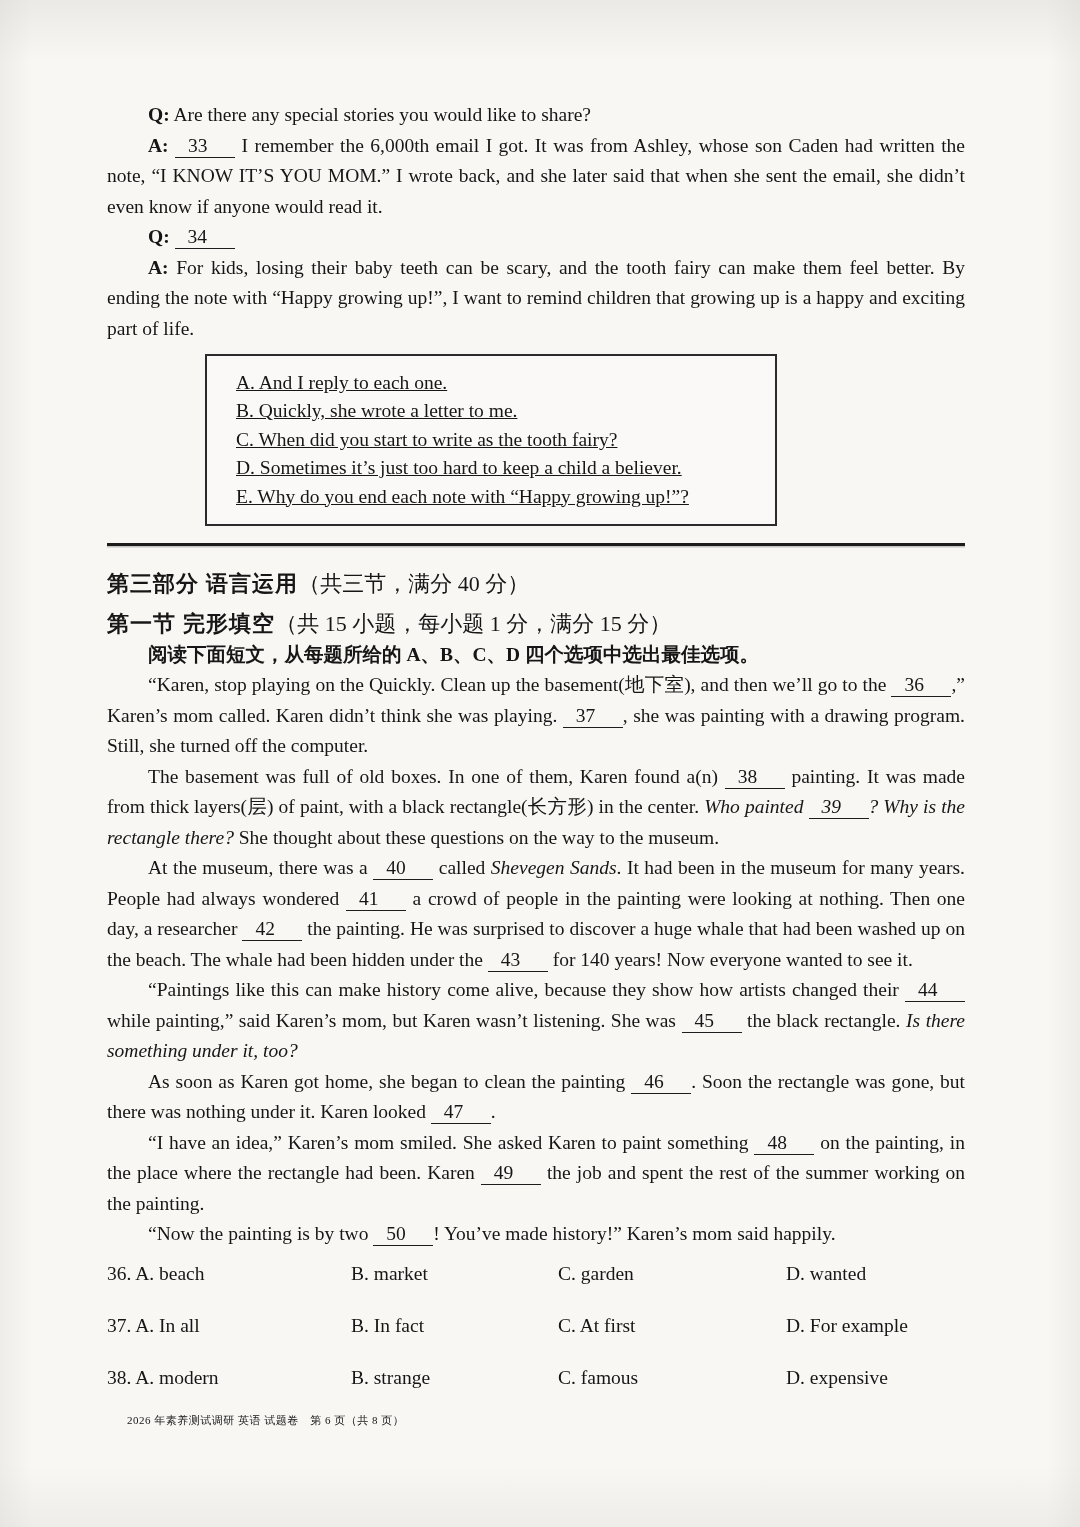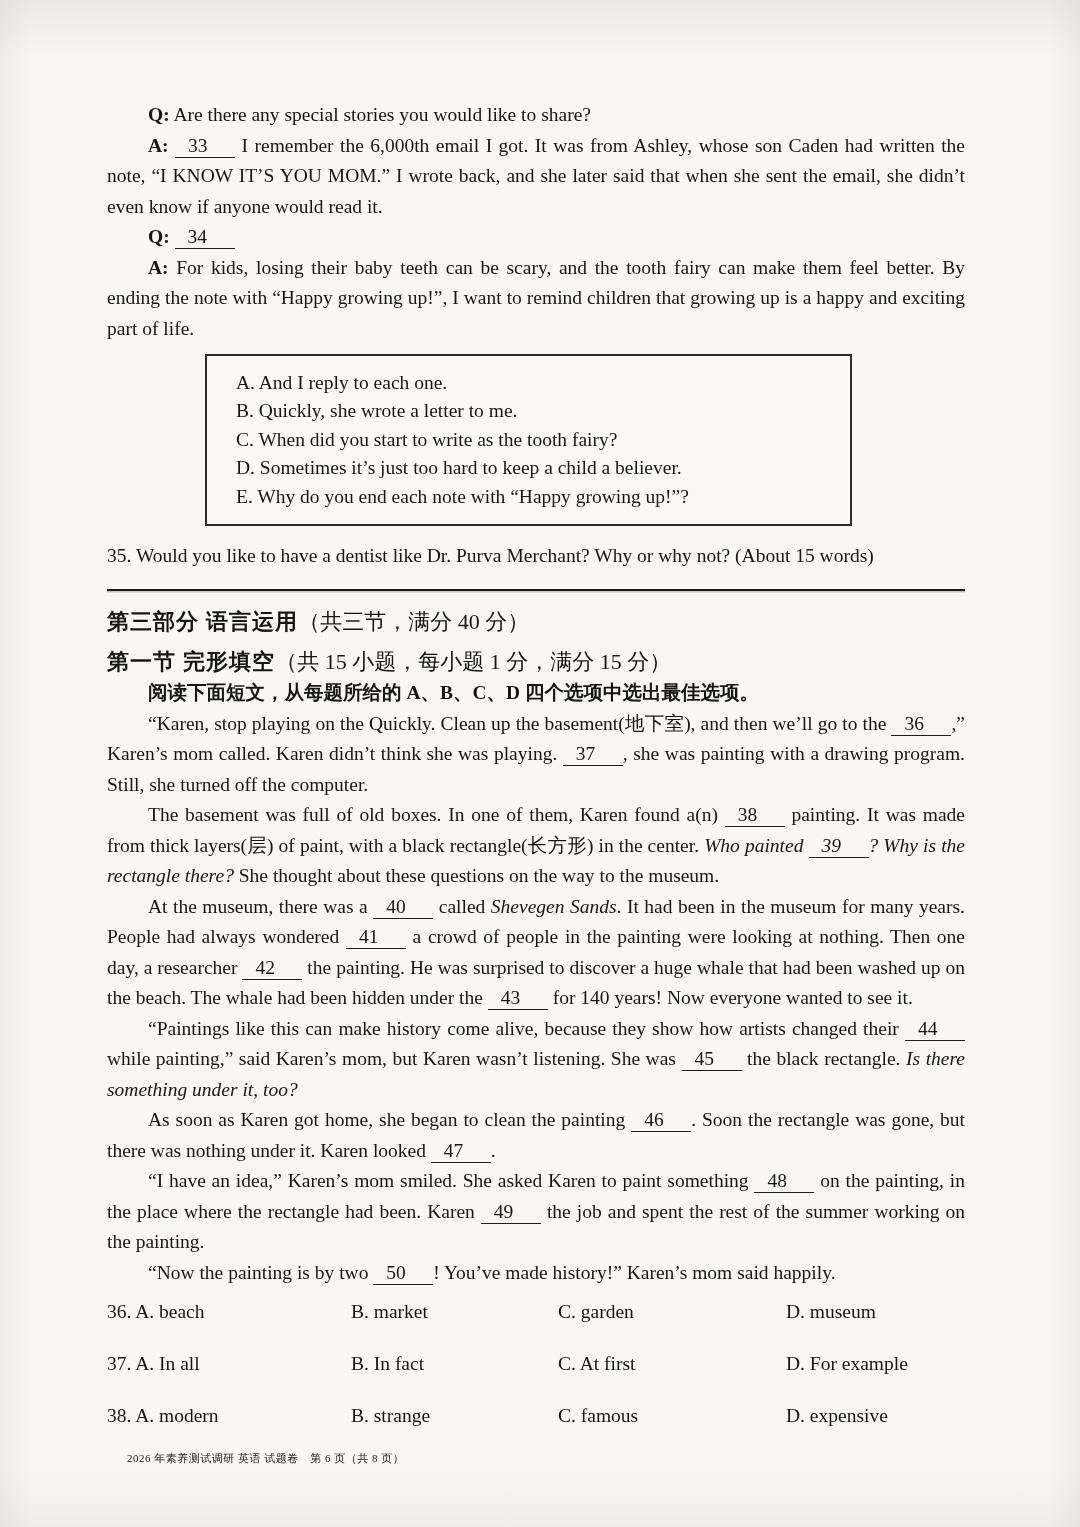--- a/index.html
+++ b/index.html
@@ -29,36 +29,37 @@
     display:inline-block;
     min-width:34px;
     padding:0 13px;
     border-bottom:1.6px solid #1d1d1d;
     line-height:22px;
     text-indent:0;
   }
   .options-box {
     box-sizing:border-box;
     margin:10px 0 0 98px;
-    width:647px;
+    width:572px;
     border:2px solid #2b2b2b;
     padding:13px 18px 13px 29px;
     line-height:28.4px;
     background:rgba(255,255,255,0.25);
+    text-decoration:underline;
   }
   .options-box div { white-space:nowrap; }
   .q35 { margin-top:15px; }
   .divider {
     margin-top:17px;
     height:2.5px;
     background:#1c1c1c;
     box-shadow:0 1.5px 0 rgba(40,40,40,0.25);
   }
   .part-header {
-    margin-top:14px;
+    margin-top:21px;
     font-size:22px; line-height:33px;
     font-family:"Liberation Sans", sans-serif;
     text-align:left;
   }
   .part-header .title-bold { font-weight:bold; letter-spacing:1px; }
   .part-header .title-rest { font-weight:normal; font-family:"Liberation Serif", serif; }
   .sec-header { margin-top:7px; }
   .instruction { text-indent:41px;font-weight:bold; }
   .cloze p { margin-top:0; }
   .options-grid {
@@ -90,21 +91,20 @@
   <p class="ind"><span class="seg-bold">A:</span><span> For kids, losing their baby teeth can be scary, and the tooth fairy can make them feel better. By ending the note with “Happy growing up!”, I want to remind children that growing up is a happy and exciting part of life.</span></p>
 
   <div class="options-box">
     <div>A. And I reply to each one.</div>
     <div>B. Quickly, she wrote a letter to me.</div>
     <div>C. When did you start to write as the tooth fairy?</div>
     <div>D. Sometimes it’s just too hard to keep a child a believer.</div>
     <div>E. Why do you end each note with “Happy growing up!”?</div>
   </div>
 
-  <p class="q35">35. Would you like to have a dentist like Dr. Purva Merchant? Why or why not? (About 15 words)</p>
 
   <div class="divider"></div>
 
   <div class="part-header">
     <span class="title-bold">第三部分 语言运用</span><span class="title-rest">（共三节，满分 40 分）</span>
   </div>
 
   <div class="part-header sec-header">
     <span class="title-bold">第一节 完形填空</span><span class="title-rest">（共 15 小题，每小题 1 分，满分 15 分）</span>
   </div>
@@ -118,21 +118,21 @@
     <p class="ind"><span>“Paintings like this can make history come alive, because they show how artists changed their </span><span class="blank">44</span><span> while painting,” said Karen’s mom, but Karen wasn’t listening. She was </span><span class="blank">45</span><span> the black rectangle. </span><span class="seg-italic">Is there something under it, too?</span></p>
     <p class="ind"><span>As soon as Karen got home, she began to clean the painting </span><span class="blank">46</span><span>. Soon the rectangle was gone, but there was nothing under it. Karen looked </span><span class="blank">47</span><span>.</span></p>
     <p class="ind"><span>“I have an idea,” Karen’s mom smiled. She asked Karen to paint something </span><span class="blank">48</span><span> on the painting, in the place where the rectangle had been. Karen </span><span class="blank">49</span><span> the job and spent the rest of the summer working on the painting.</span></p>
     <p class="ind"><span>“Now the painting is by two </span><span class="blank">50</span><span>! You’ve made history!” Karen’s mom said happily.</span></p>
   </div>
 
   <div class="options-grid">
     <div>36. A. beach</div>
     <div>B. market</div>
     <div>C. garden</div>
-    <div>D. museum</div>
+    <div>D. wanted</div>
     <div>37. A. In all</div>
     <div>B. In fact</div>
     <div>C. At first</div>
     <div>D. For example</div>
     <div>38. A. modern</div>
     <div>B. strange</div>
     <div>C. famous</div>
     <div>D. expensive</div>
   </div>
 

